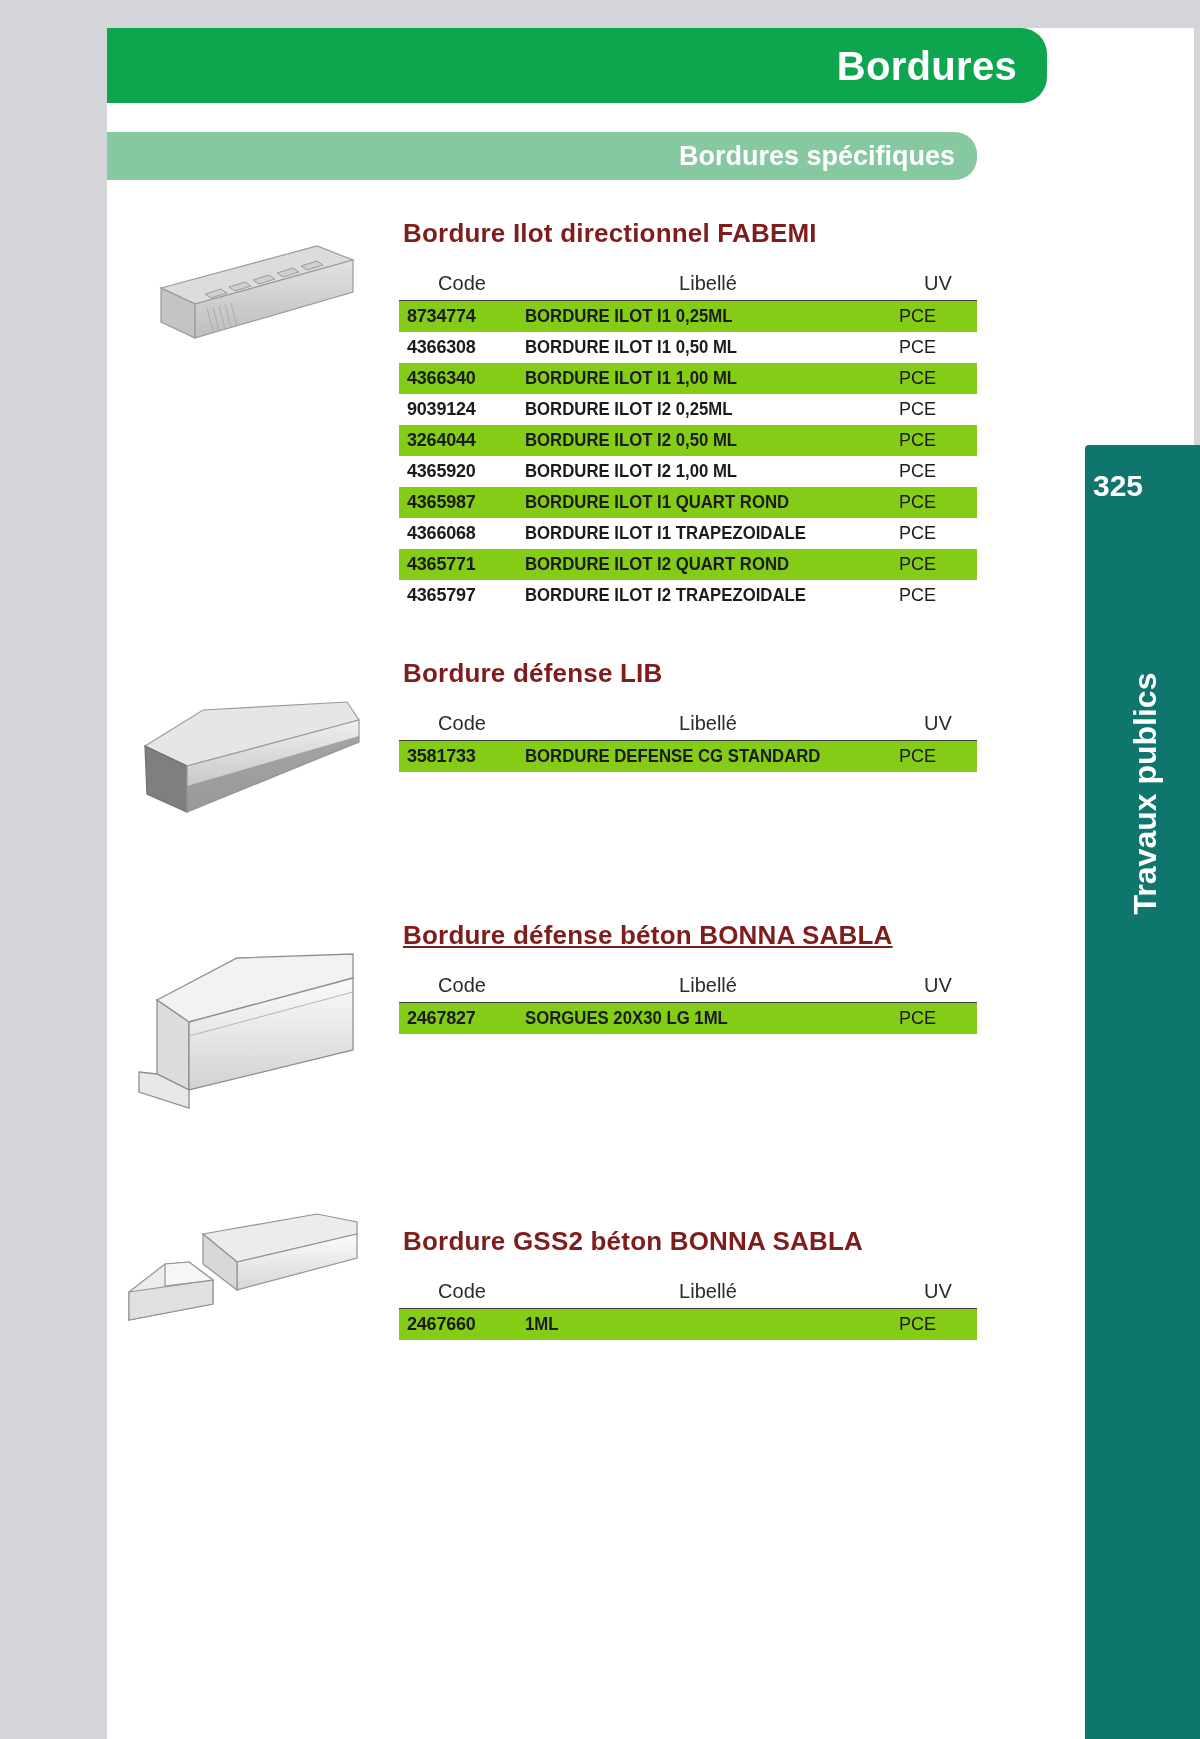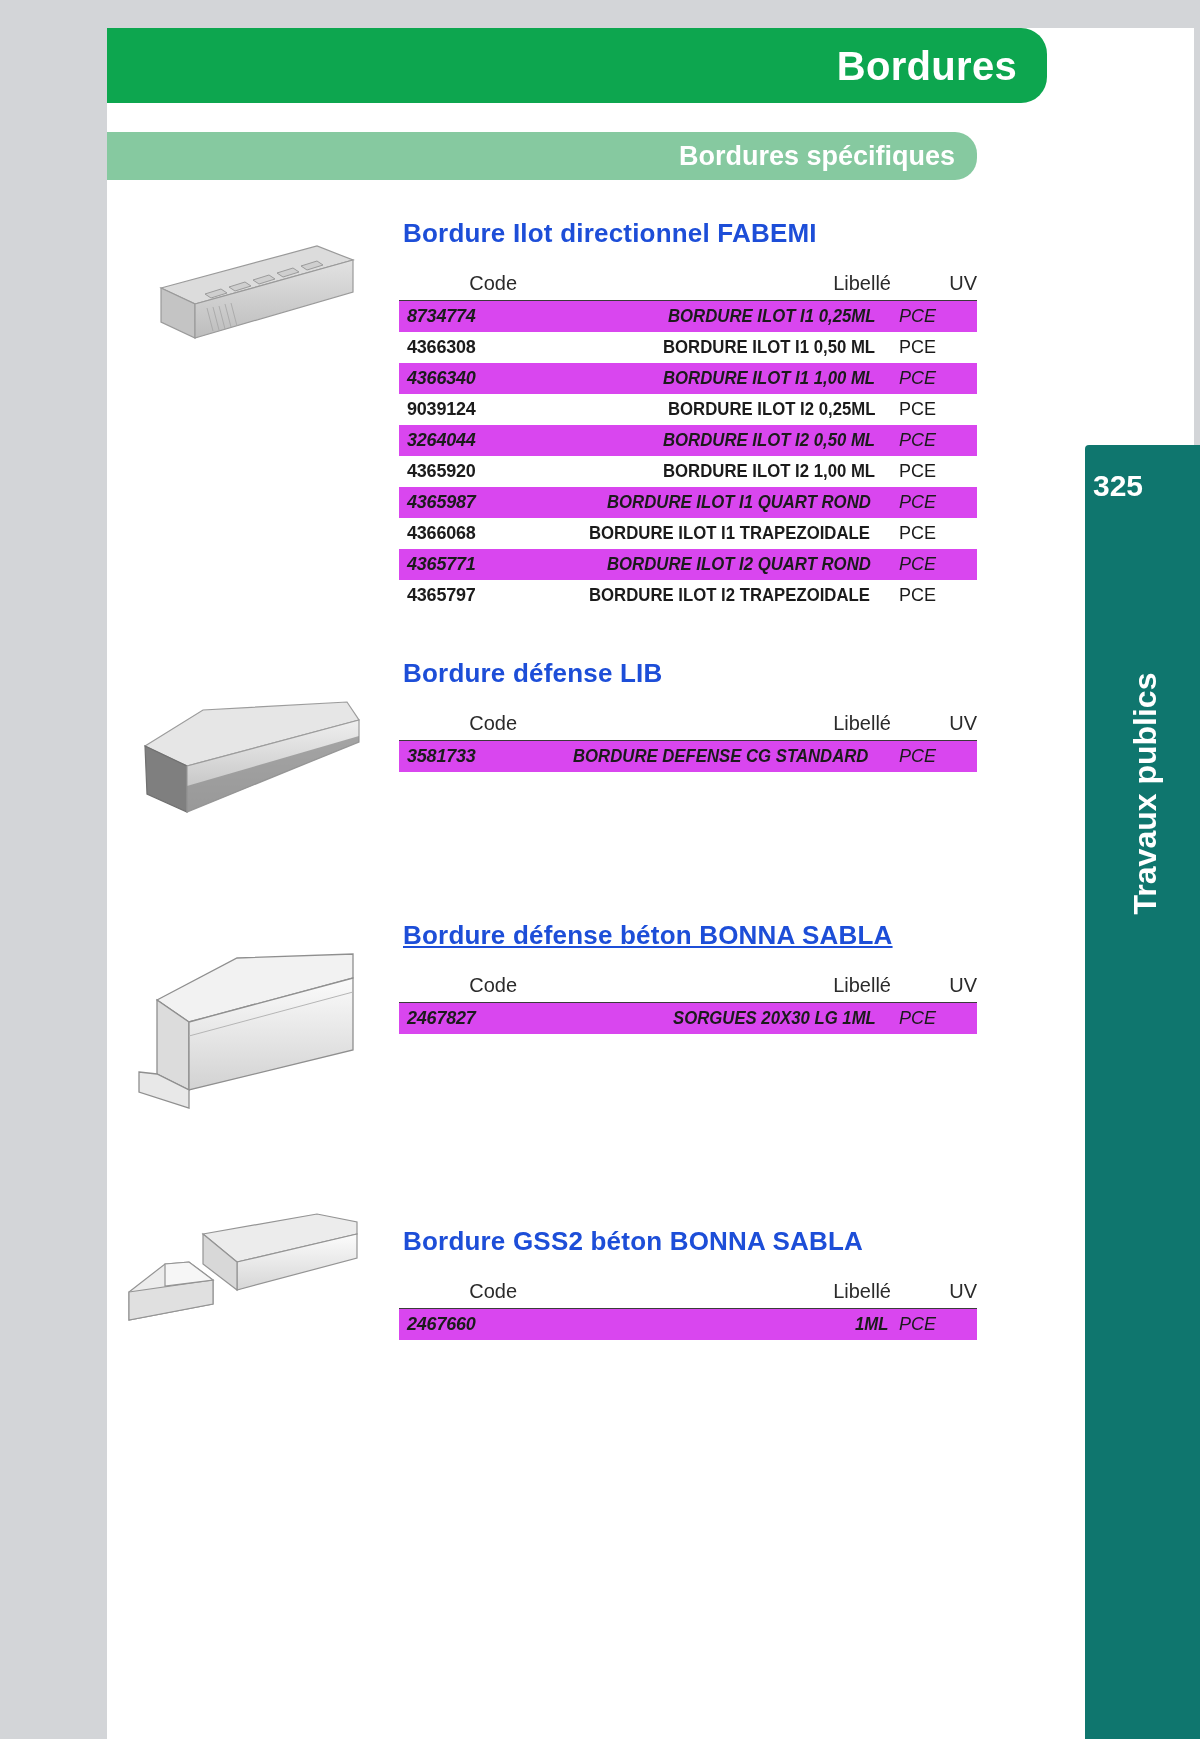--- a/index.html
+++ b/index.html
@@ -85,48 +85,48 @@
     transform:rotate(-90deg);
     white-space:nowrap;
   }
 
   
   #content { position:absolute; left:0; top:152px; width:1087px; }
 
   .section { position:relative; }
 
   .sec-head {
-    color:#1d4ed8;
+    color:#7f1d1d;
     font-size:26px;
     font-weight:bold;
     letter-spacing:.2px;
   }
 
   table.prod {
     border-collapse:collapse;
     width:578px;
     table-layout:fixed;
   }
   table.prod th {
-    text-align:right;
+    text-align:center;
     font-weight:normal;
     font-size:20px;
     color:#2b2b2b;
     padding:2px 0 5px 8px;
     border-bottom:1.6px solid #3b3b3b;
   }
   table.prod td {
     font-size:18px;
     color:#1b1b1b;
     padding:5px 0 5px 8px;
     font-stretch:condensed;
   }
-  table.prod tr.alt td { background:#d946ef;font-style:italic; }
+  table.prod tr.alt td { background:#84cc16; }
   td.code { font-weight:bold; font-size:21px; width:118px; letter-spacing:-.2px; }
-  td.lib  { font-weight:bold;text-align:right; }
+  td.lib  { font-weight:bold; }
   td.uv   { font-weight:normal; font-size:19px; width:86px; }
   th.c-code { width:118px; }
   th.c-uv   { width:86px; }
 
   
   .cond { display:inline-block; transform:scaleX(.93); transform-origin:left center; }
 
   
   .art { position:absolute; }
 </style>

